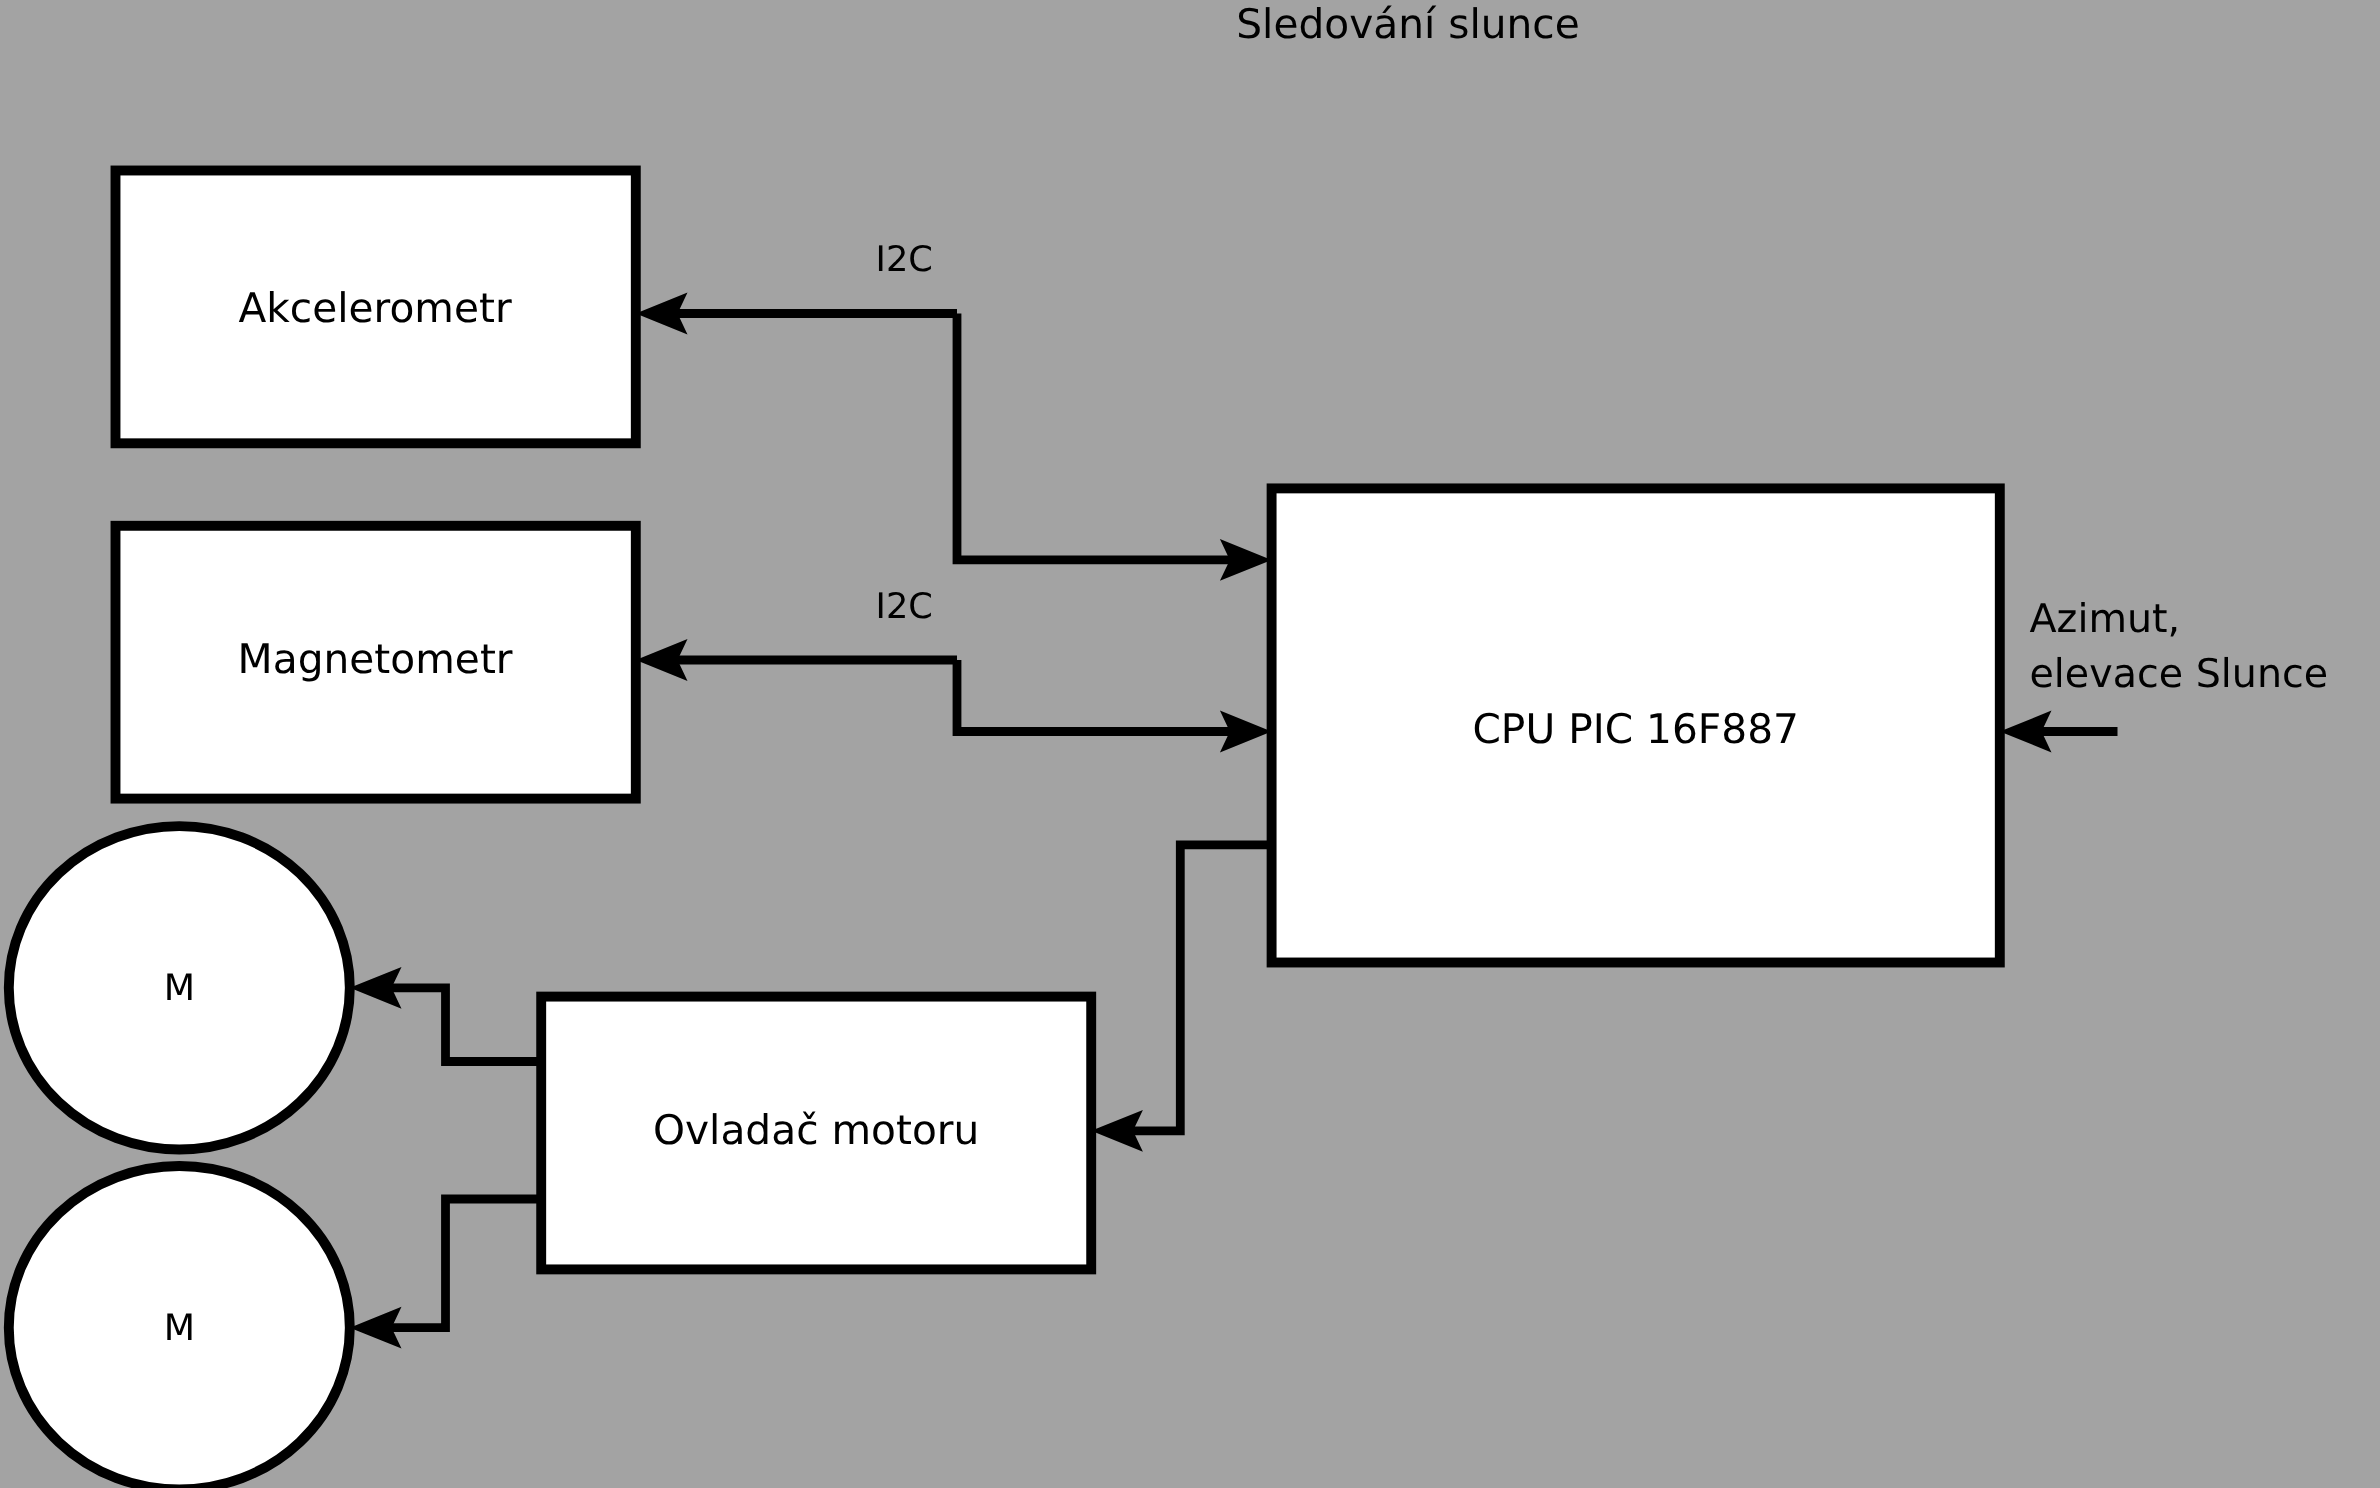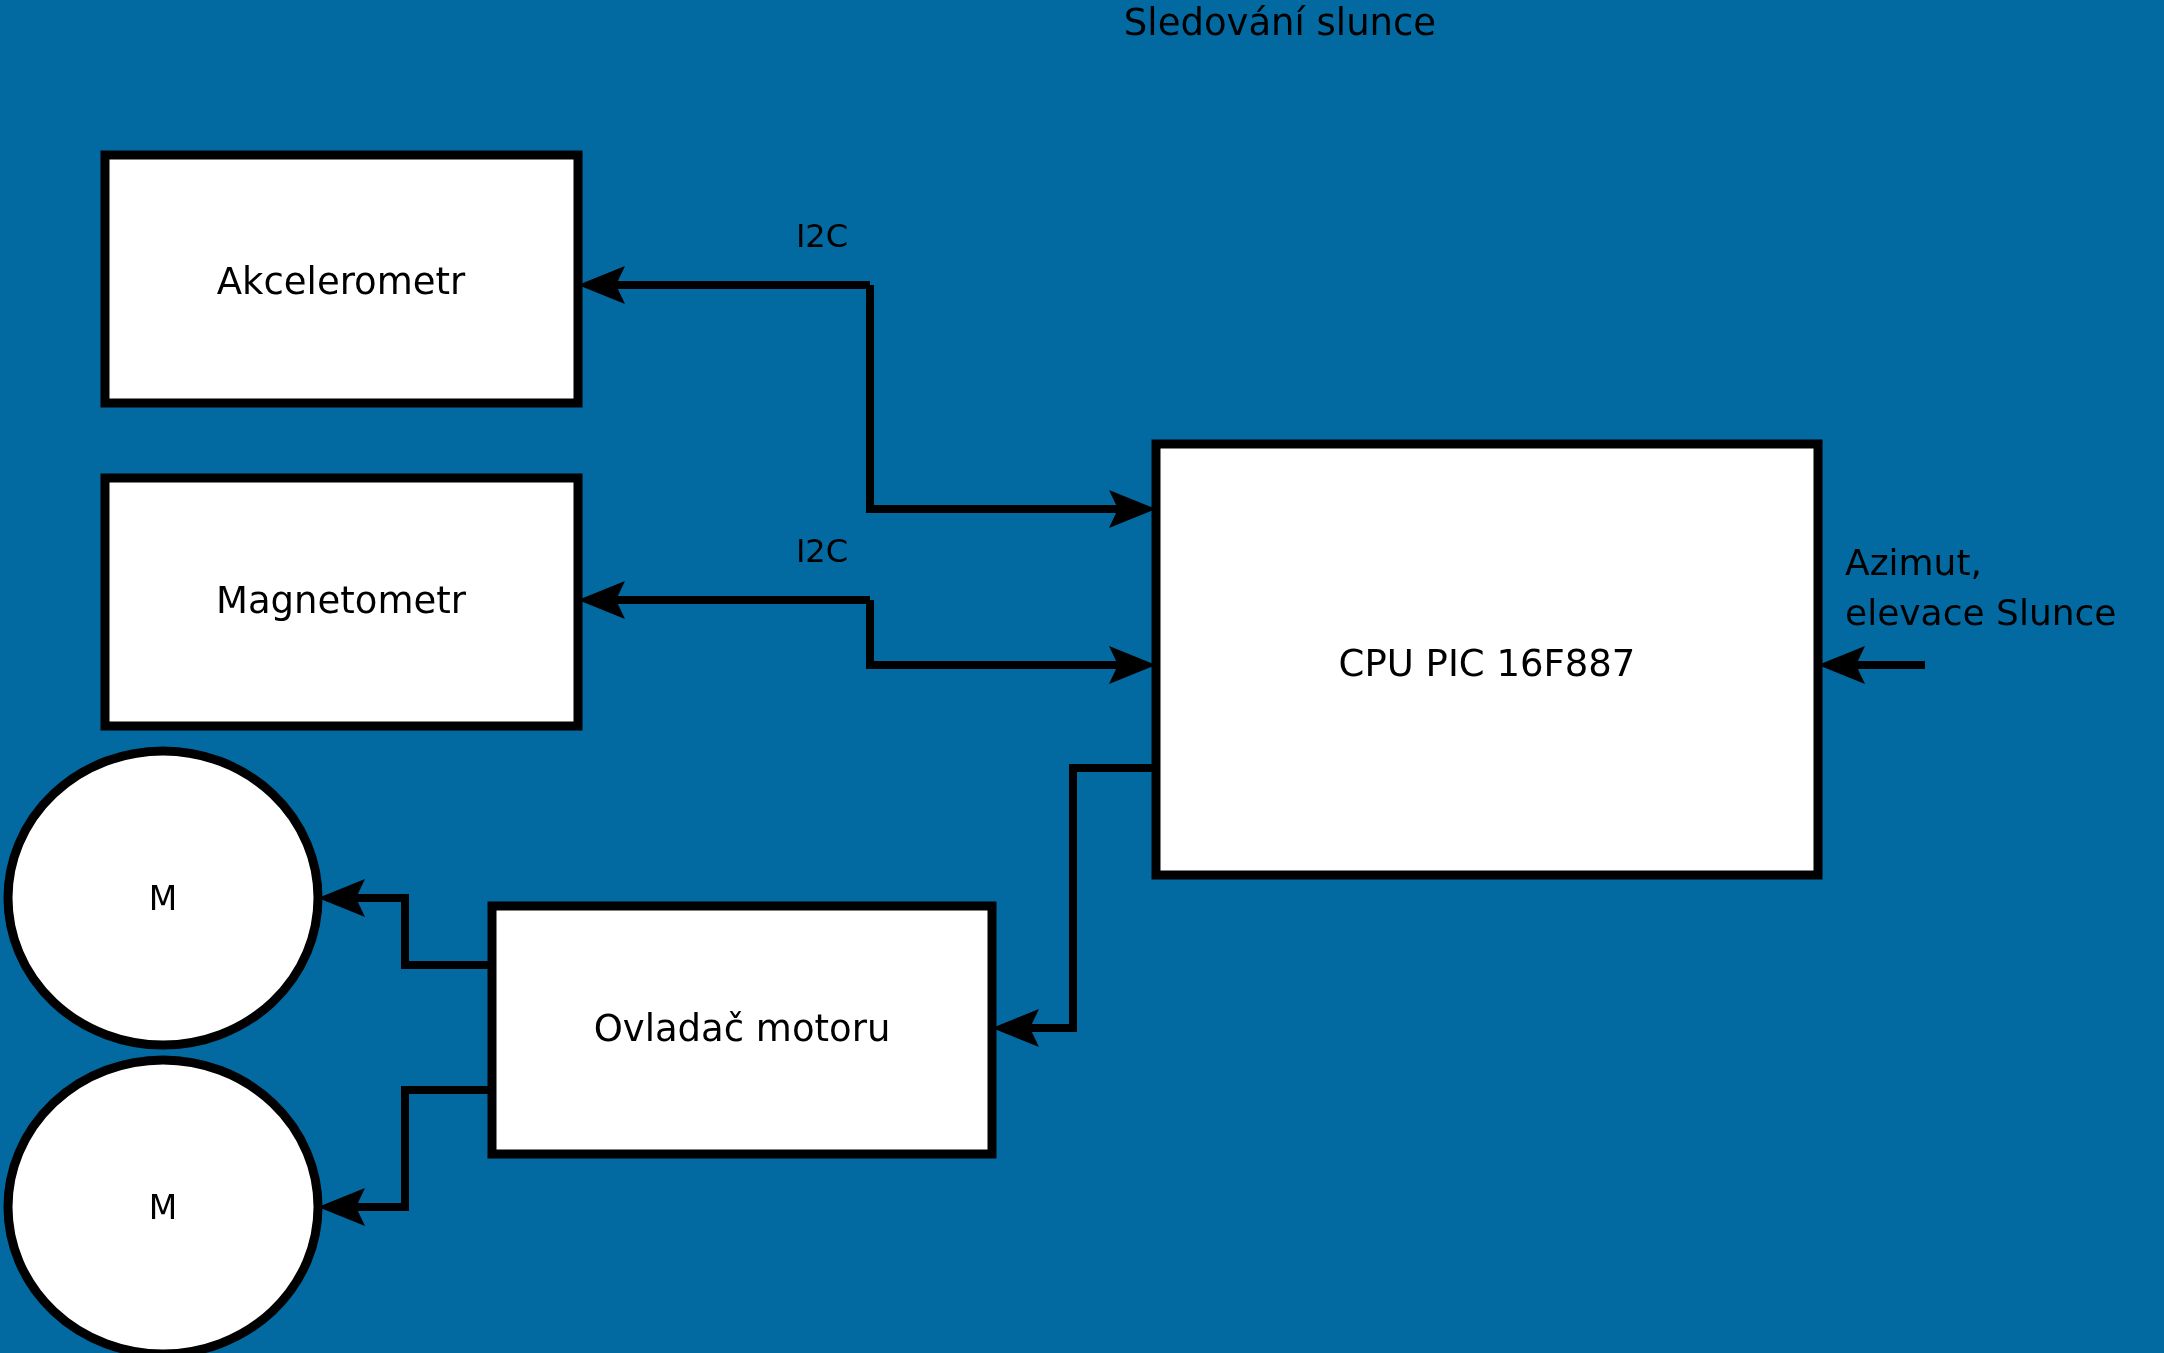--- a/index.html
+++ b/index.html
@@ -10,21 +10,21 @@
   body {
     width: 2164px;
     height: 1353px;
     font-family: "DejaVu Sans", "Liberation Sans", sans-serif;
     overflow: hidden;
   }
   #diagram-root {
     position: relative;
     width: 2164px;
     height: 1353px;
-    background: #0369a1;
+    background: #a3a3a3;
   }
   svg.canvas {
     position: absolute;
     top: 0;
     left: 0;
     width: 2164px;
     height: 1353px;
   }
   .node-shape {
     fill: #ffffff;

